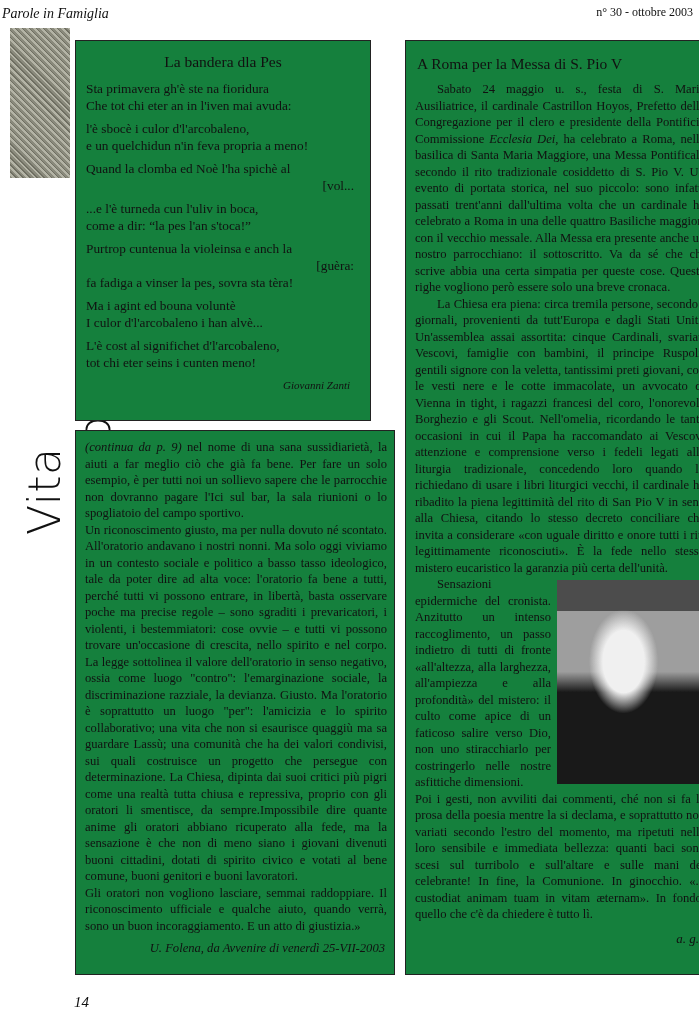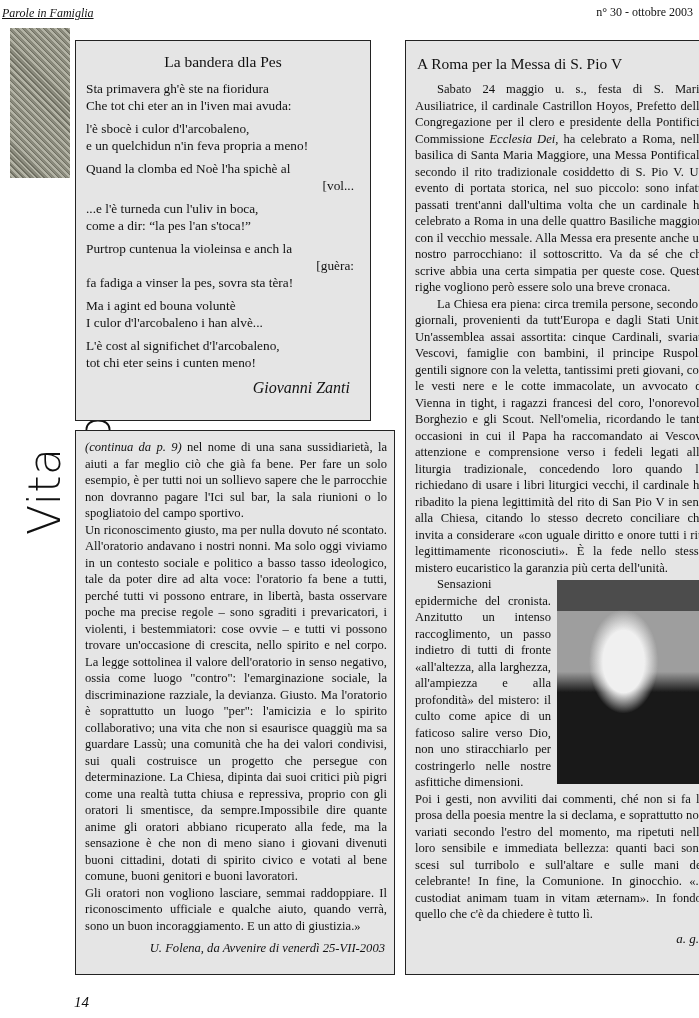--- a/index.html
+++ b/index.html
@@ -1,38 +1,38 @@
 <!DOCTYPE html>
 <html><head>
 <meta charset="utf-8">
 <style>
   html, body { margin: 0; padding: 0; }
   body {
     width: 699px; height: 1018px; background: #fff; position: relative; overflow: hidden;
     font-family: "DejaVu Serif", "Liberation Serif", serif; color: #111;
   }
-  .hdr-left { position: absolute; left: 2px; top: 6px; font-family: "Liberation Serif", serif; font-style: italic; font-size: 12px; text-decoration: underline; }
+  .hdr-left { position: absolute; left: 2px; top: 6px; font-family: "Liberation Serif", serif; font-style: italic; font-size: 14px; }
   .hdr-right { position: absolute; right: 6px; top: 5px; font-family: "Liberation Serif", serif; font-size: 12px; }
   .gray-strip {
     position: absolute; left: 10px; top: 28px; width: 60px; height: 150px;
     background: repeating-linear-gradient(45deg, #8a8a7c 0 2px, #b4b4a6 2px 4px, #6f6f62 4px 5px);
   }
   .side-title {
     position: absolute; left: -135px; top: 330px; width: 360px; height: 50px;
     transform: rotate(-90deg); transform-origin: center center;
     font-family: "DejaVu Sans", sans-serif; font-size: 44px; font-weight: 300; letter-spacing: 0.5px;
     line-height: 50px; color: #111; text-align: left;
   }
-  .box { position: absolute; border: 1.3px solid #222; background: #e5e5e5; box-sizing: border-box; }
+  .box { position: absolute; border: 1.3px solid #222; background: #15803d; box-sizing: border-box; }
   .poem-box { left: 75px; top: 40px; width: 296px; height: 381px; padding: 12px 10px 0 10px; }
   .poem-title { text-align: center; font-family: "Liberation Serif", serif; font-size: 15.5px; margin-bottom: 9px; }
   .stanza { font-family: "Liberation Serif", serif; font-size: 13.3px; line-height: 17px; margin-bottom: 6px; }
   .stanza .line { display: block; }
   .stanza .right { display: block; text-align: right; padding-right: 6px; }
-  .poem-author { text-align: right; font-style: italic; font-family: "Liberation Serif", serif; font-size: 16px; padding-right: 10px; margin-top: 8px; }
+  .poem-author { text-align: right; font-style: italic; font-family: "Liberation Serif", serif; font-size: 11px; padding-right: 10px; margin-top: 8px; }
 
   .article-left { left: 75px; top: 430px; width: 320px; height: 545px; padding: 8px 7px 0 9px; }
   .article-right { left: 377px; top: 40px; width: 309px; height: 935px; padding: 10px 8px 0 9px; margin-left: 28px; }
 
   .para { font-family: "Liberation Serif", serif; font-size: 12.6px; line-height: 16.5px; text-align: justify; margin: 0; hyphens: auto; }
   .para.indent { text-indent: 22px; }
   .para em { font-style: italic; }
   .source { text-align: right; font-style: italic; font-family: "Liberation Serif", serif; font-size: 12.6px; margin-top: 7px; padding-right: 2px; }
 
   .art-title { font-family: "Liberation Serif", serif; font-size: 15.5px; margin: 4px 0 8px 2px; }

